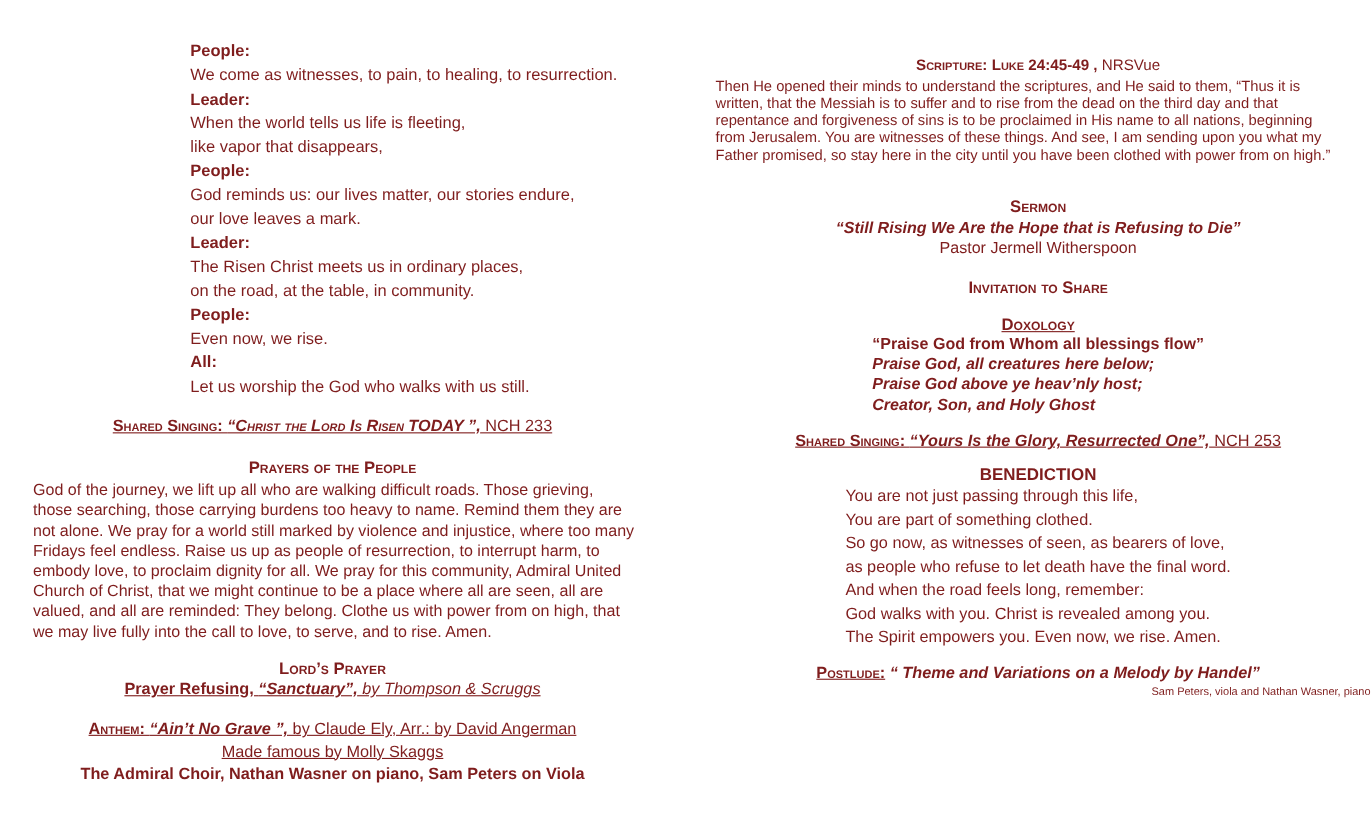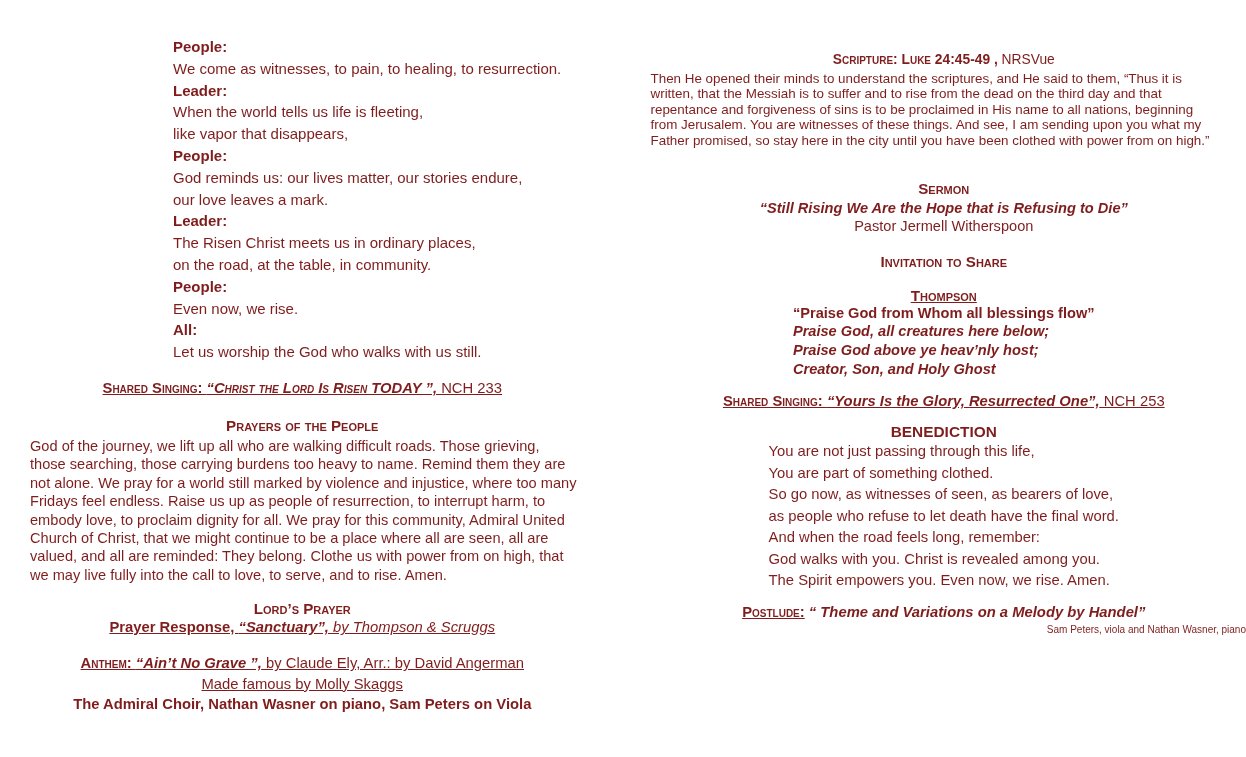--- a/index.html
+++ b/index.html
@@ -102,21 +102,21 @@
     </div>
 
     <div class="song-line"><span class="u"><span class="sc b">Shared Singing: </span><span class="sc b i">“Christ the Lord Is Risen TODAY ”,</span><span> NCH 233</span></span></div>
 
     <div class="heading-sc">Prayers of the People</div>
 
     <div class="prayer-body">God of the journey, we lift up all who are walking difficult roads. Those grieving, those searching, those carrying burdens too heavy to name. Remind them they are not alone. We pray for a world still marked by violence and injustice, where too many Fridays feel endless. Raise us up as people of resurrection, to interrupt harm, to embody love, to proclaim dignity for all. We pray for this community, Admiral United Church of Christ, that we might continue to be a place where all are seen, all are valued, and all are reminded: They belong. Clothe us with power from on high, that we may live fully into the call to love, to serve, and to rise. Amen.</div>
 
     <div class="heading-sc tight-head">Lord’s Prayer</div>
 
-    <div class="sub-line"><span class="u"><span class="b">Prayer Response, </span><span class="b i">“Sanctuary”,</span><span class="i"> by Thompson &amp; Scruggs</span></span></div>
+    <div class="sub-line"><span class="u"><span class="b">Prayer Refusing, </span><span class="b i">“Sanctuary”,</span><span class="i"> by Thompson &amp; Scruggs</span></span></div>
 
     <div class="anthem-block">
       <div><span class="u"><span class="sc b">Anthem: </span><span class="b i">“Ain’t No Grave ”,</span><span> by Claude Ely, Arr.: by David Angerman</span></span></div>
       <div><span class="u">Made famous by Molly Skaggs</span></div>
       <div class="b">The Admiral Choir, Nathan Wasner on piano, Sam Peters on Viola</div>
     </div>
 
   </div>
 
   <div class="page">
@@ -126,21 +126,21 @@
     <div class="scripture-body">Then He opened their minds to understand the scriptures, and He said to them, “Thus it is written, that the Messiah is to suffer and to rise from the dead on the third day and that repentance and forgiveness of sins is to be proclaimed in His name to all nations, beginning from Jerusalem. You are witnesses of these things. And see, I am sending upon you what my Father promised, so stay here in the city until you have been clothed with power from on high.”</div>
 
     <div class="sermon-block">
       <div class="sc b" style="font-size:15.2px;">Sermon</div>
       <div class="b i">“Still Rising We Are the Hope that is Refusing to Die”</div>
       <div>Pastor Jermell Witherspoon</div>
     </div>
 
     <div class="heading-sc invit-head">Invitation to Share</div>
 
-    <div class="heading-sc dox-head"><span class="u">Thompson</span></div>
+    <div class="heading-sc dox-head"><span class="u">Doxology</span></div>
 
     <div class="dox-wrap">
       <div class="dox-inner">
         <div class="b">“Praise God from Whom all blessings flow”</div>
         <div class="b i">Praise God, all creatures here below;</div>
         <div class="b i">Praise God above ye heav’nly host;</div>
         <div class="b i">Creator, Son, and Holy Ghost</div>
       </div>
     </div>
 

